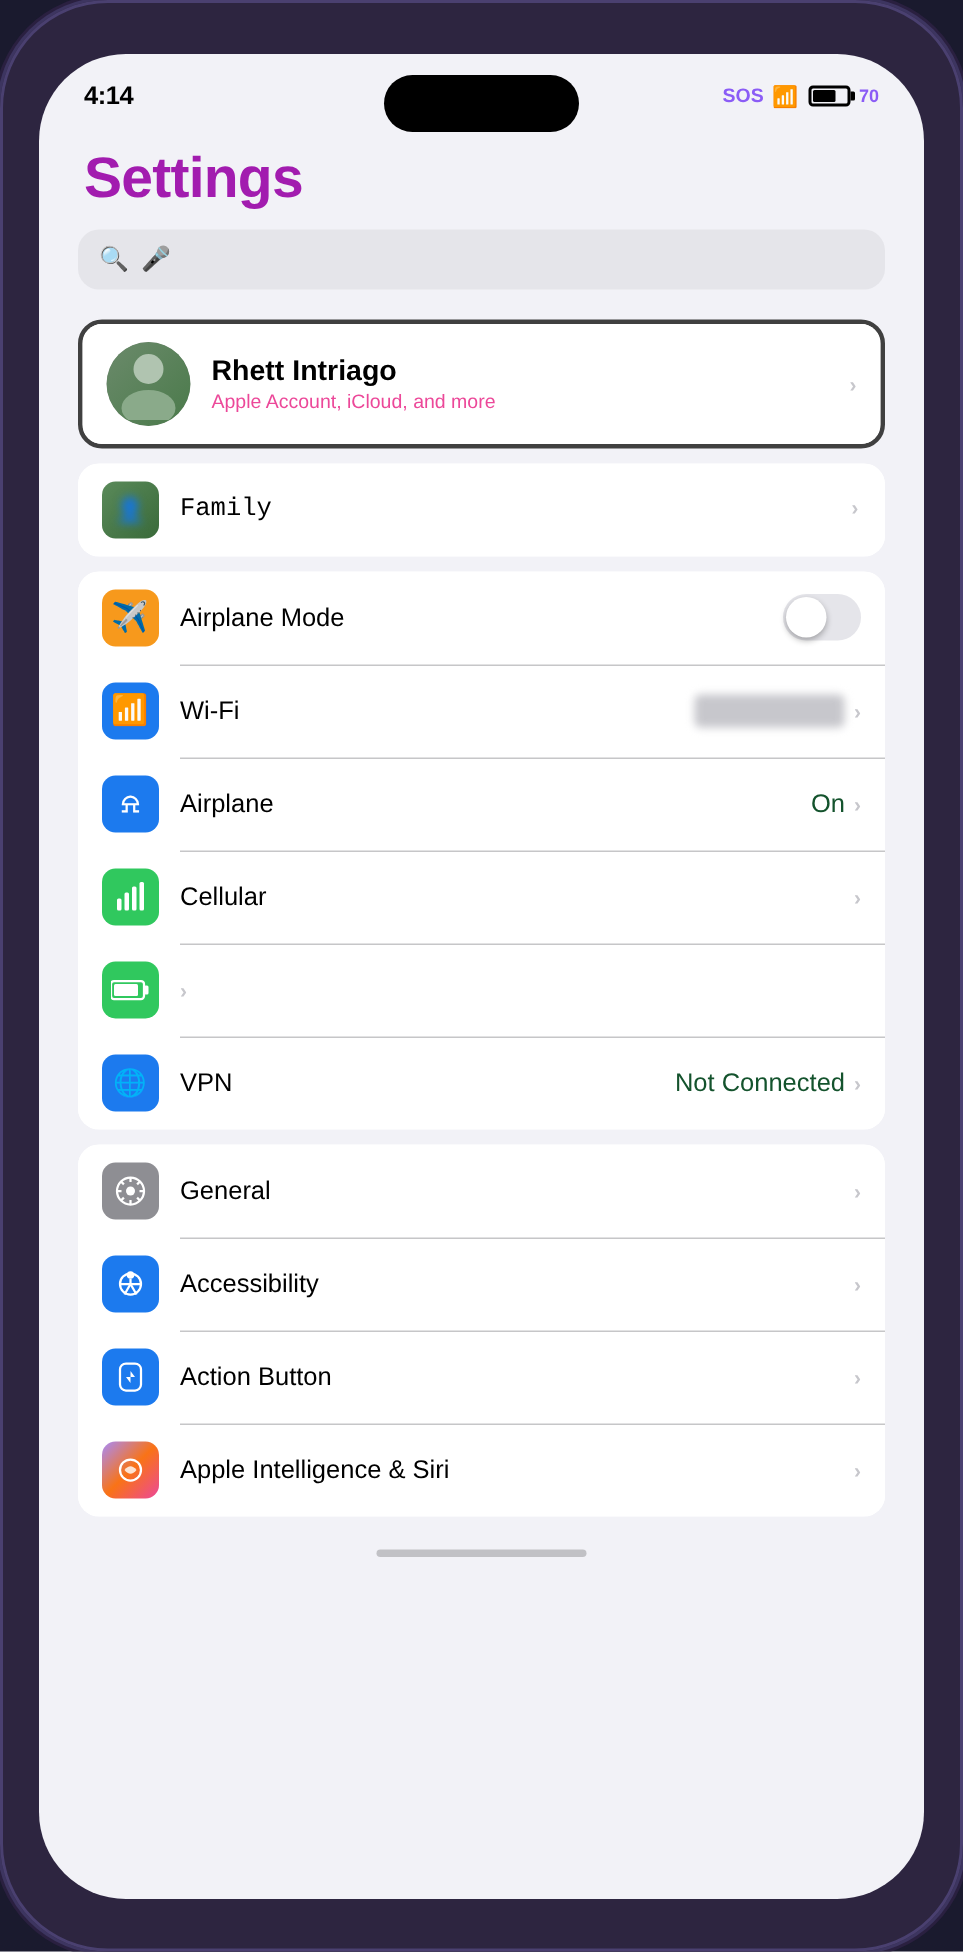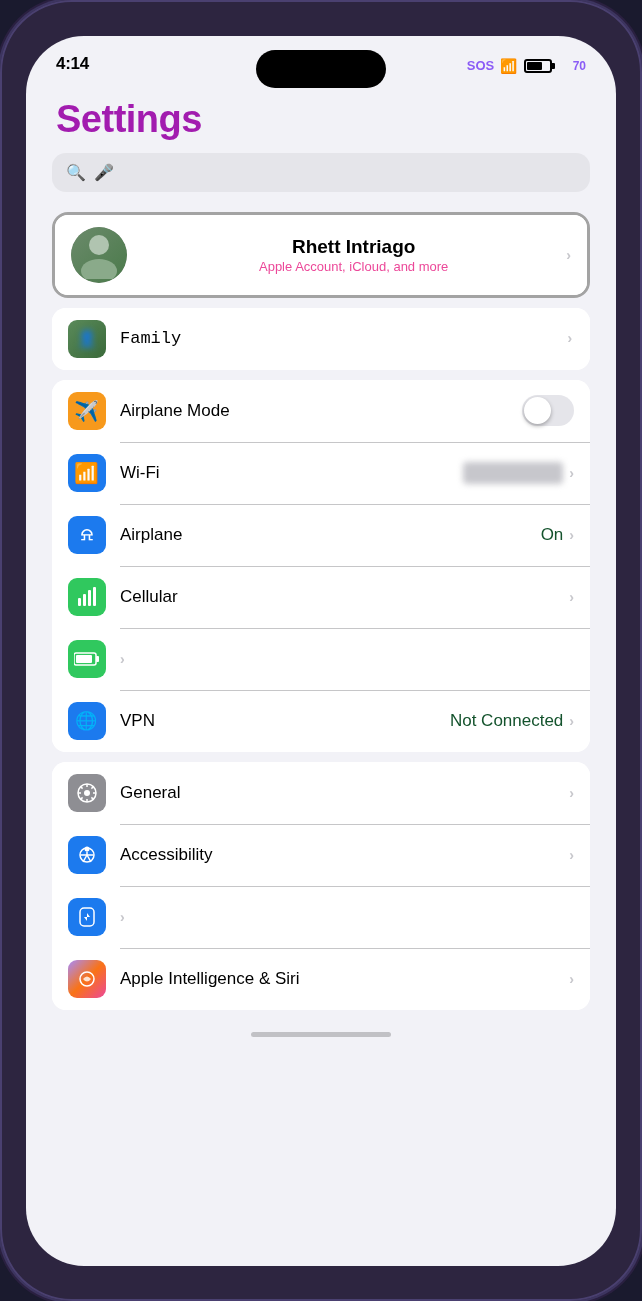--- a/index.html
+++ b/index.html
@@ -54,21 +54,21 @@
       width: 6px;
       height: 120px;
       background: #3d3560;
       border-radius: 0 3px 3px 0;
     }
 
     
     .status-bar {
       display: flex;
       justify-content: space-between;
-      align-items: flex-end;
+      align-items: center;
       padding: 18px 30px 8px;
       position: relative;
     }
 
     .status-time {
       font-size: 17px;
       font-weight: 600;
       color: #000;
       letter-spacing: -0.3px;
     }
@@ -87,21 +87,21 @@
       font-weight: 600;
     }
 
     .wifi-icon {
       font-size: 14px;
     }
 
     .battery-indicator {
       display: flex;
       align-items: center;
-      gap: 17px;
+      gap: 2px;
       font-size: 13px;
       font-weight: 600;
     }
 
     .battery-box {
       width: 28px;
       height: 14px;
       border: 2px solid #000;
       border-radius: 3px;
       position: relative;
@@ -185,23 +185,22 @@
 
     
     .settings-section {
       background: #fff;
       border-radius: 14px;
       margin: 0 6px 10px;
       overflow: hidden;
     }
 
     .settings-section.highlighted {
-      border: 3px solid #a3a3a3;
+      border: 3px solid #404040;
       border-radius: 16px;
-      text-align: center;
     }
 
     .settings-row {
       display: flex;
       align-items: center;
       padding: 12px 16px;
       min-height: 62px;
       position: relative;
       background: #fff;
     }
@@ -527,20 +526,23 @@
           </div>
         </div>
 
         <div class="settings-row">
           <div class="settings-row-icon icon-blue" style="background:#1c7aee;">
             <svg width="20" height="22" viewBox="0 0 20 22" fill="white">
               <rect x="3" y="2" width="14" height="18" rx="4" fill="none" stroke="white" stroke-width="1.5"></rect>
               <path d="M10 7 L13 11 L10 11 L10 15 L7 11 L10 11 Z" fill="white"></path>
             </svg>
           </div>
+          <div class="row-content">
+            <div class="row-title">Action Button</div>
+          </div>
           <div class="row-right">
             <span class="chevron">›</span>
           </div>
         </div>
 
         <div class="settings-row">
           <div class="settings-row-icon" style="background: linear-gradient(135deg, #a78bfa, #f97316, #ec4899);">
             <svg width="22" height="22" viewBox="0 0 22 22" fill="white">
               <circle cx="11" cy="11" r="7" fill="none" stroke="white" stroke-width="1.5"></circle>
               <path d="M7 11 Q11 6 15 11 Q11 16 7 11Z" fill="white" opacity="0.8"></path>

